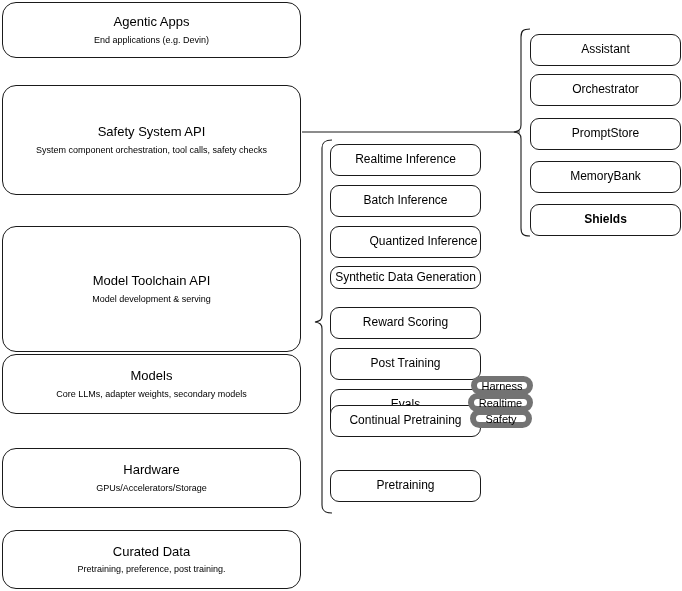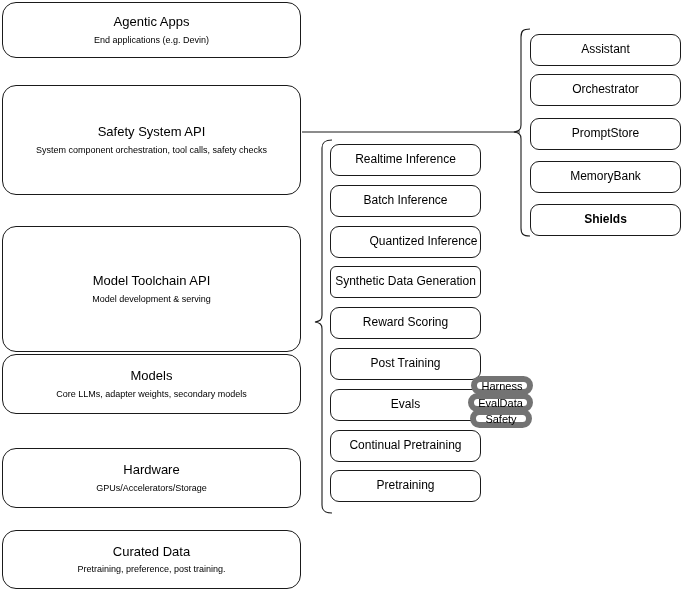--- a/index.html
+++ b/index.html
@@ -143,44 +143,44 @@
 
   <div class="chip" style="left:330px; top:144px; width:151px; height:32px;">
     <span>Realtime Inference</span>
   </div>
   <div class="chip" style="left:330px; top:185px; width:151px; height:32px;">
     <span>Batch Inference</span>
   </div>
   <div class="chip" style="left:330px; top:226px; width:151px; height:32px;padding-left:36px;">
     <span>Quantized Inference</span>
   </div>
-  <div class="chip" style="left:330px; top:266px; width:151px; height:32px;border-radius:6px;">
+  <div class="chip" style="left:330px; top:266px; width:151px; height:23px;">
     <span>Synthetic Data Generation</span>
   </div>
   <div class="chip" style="left:330px; top:307px; width:151px; height:32px;">
     <span>Reward Scoring</span>
   </div>
   <div class="chip" style="left:330px; top:348px; width:151px; height:32px;">
     <span>Post Training</span>
   </div>
   <div class="chip" style="left:330px; top:389px; width:151px; height:32px;">
     <span>Evals</span>
   </div>
-  <div class="chip" style="left:330px; top:430px; width:151px; height:32px;">
+  <div class="chip" style="left:330px; top:405px; width:151px; height:32px;">
     <span>Continual Pretraining</span>
   </div>
   <div class="chip" style="left:330px; top:470px; width:151px; height:32px;">
     <span>Pretraining</span>
   </div>
 
   <div class="pill" style="left:471px; top:376px; width:62px; height:19px; z-index:5;">
     <span>Harness</span>
   </div>
   <div class="pill" style="left:468px; top:393px; width:65px; height:19px; z-index:6;">
-    <span>EvalData</span>
+    <span>Realtime</span>
   </div>
   <div class="pill" style="left:470px; top:409px; width:62px; height:19px; z-index:7;">
     <span>Safety</span>
   </div>
 
   <div class="chip" style="left:530px; top:34px; width:151px; height:32px;">
     <span>Assistant</span>
   </div>
   <div class="chip" style="left:530px; top:74px; width:151px; height:32px;">
     <span>Orchestrator</span>

